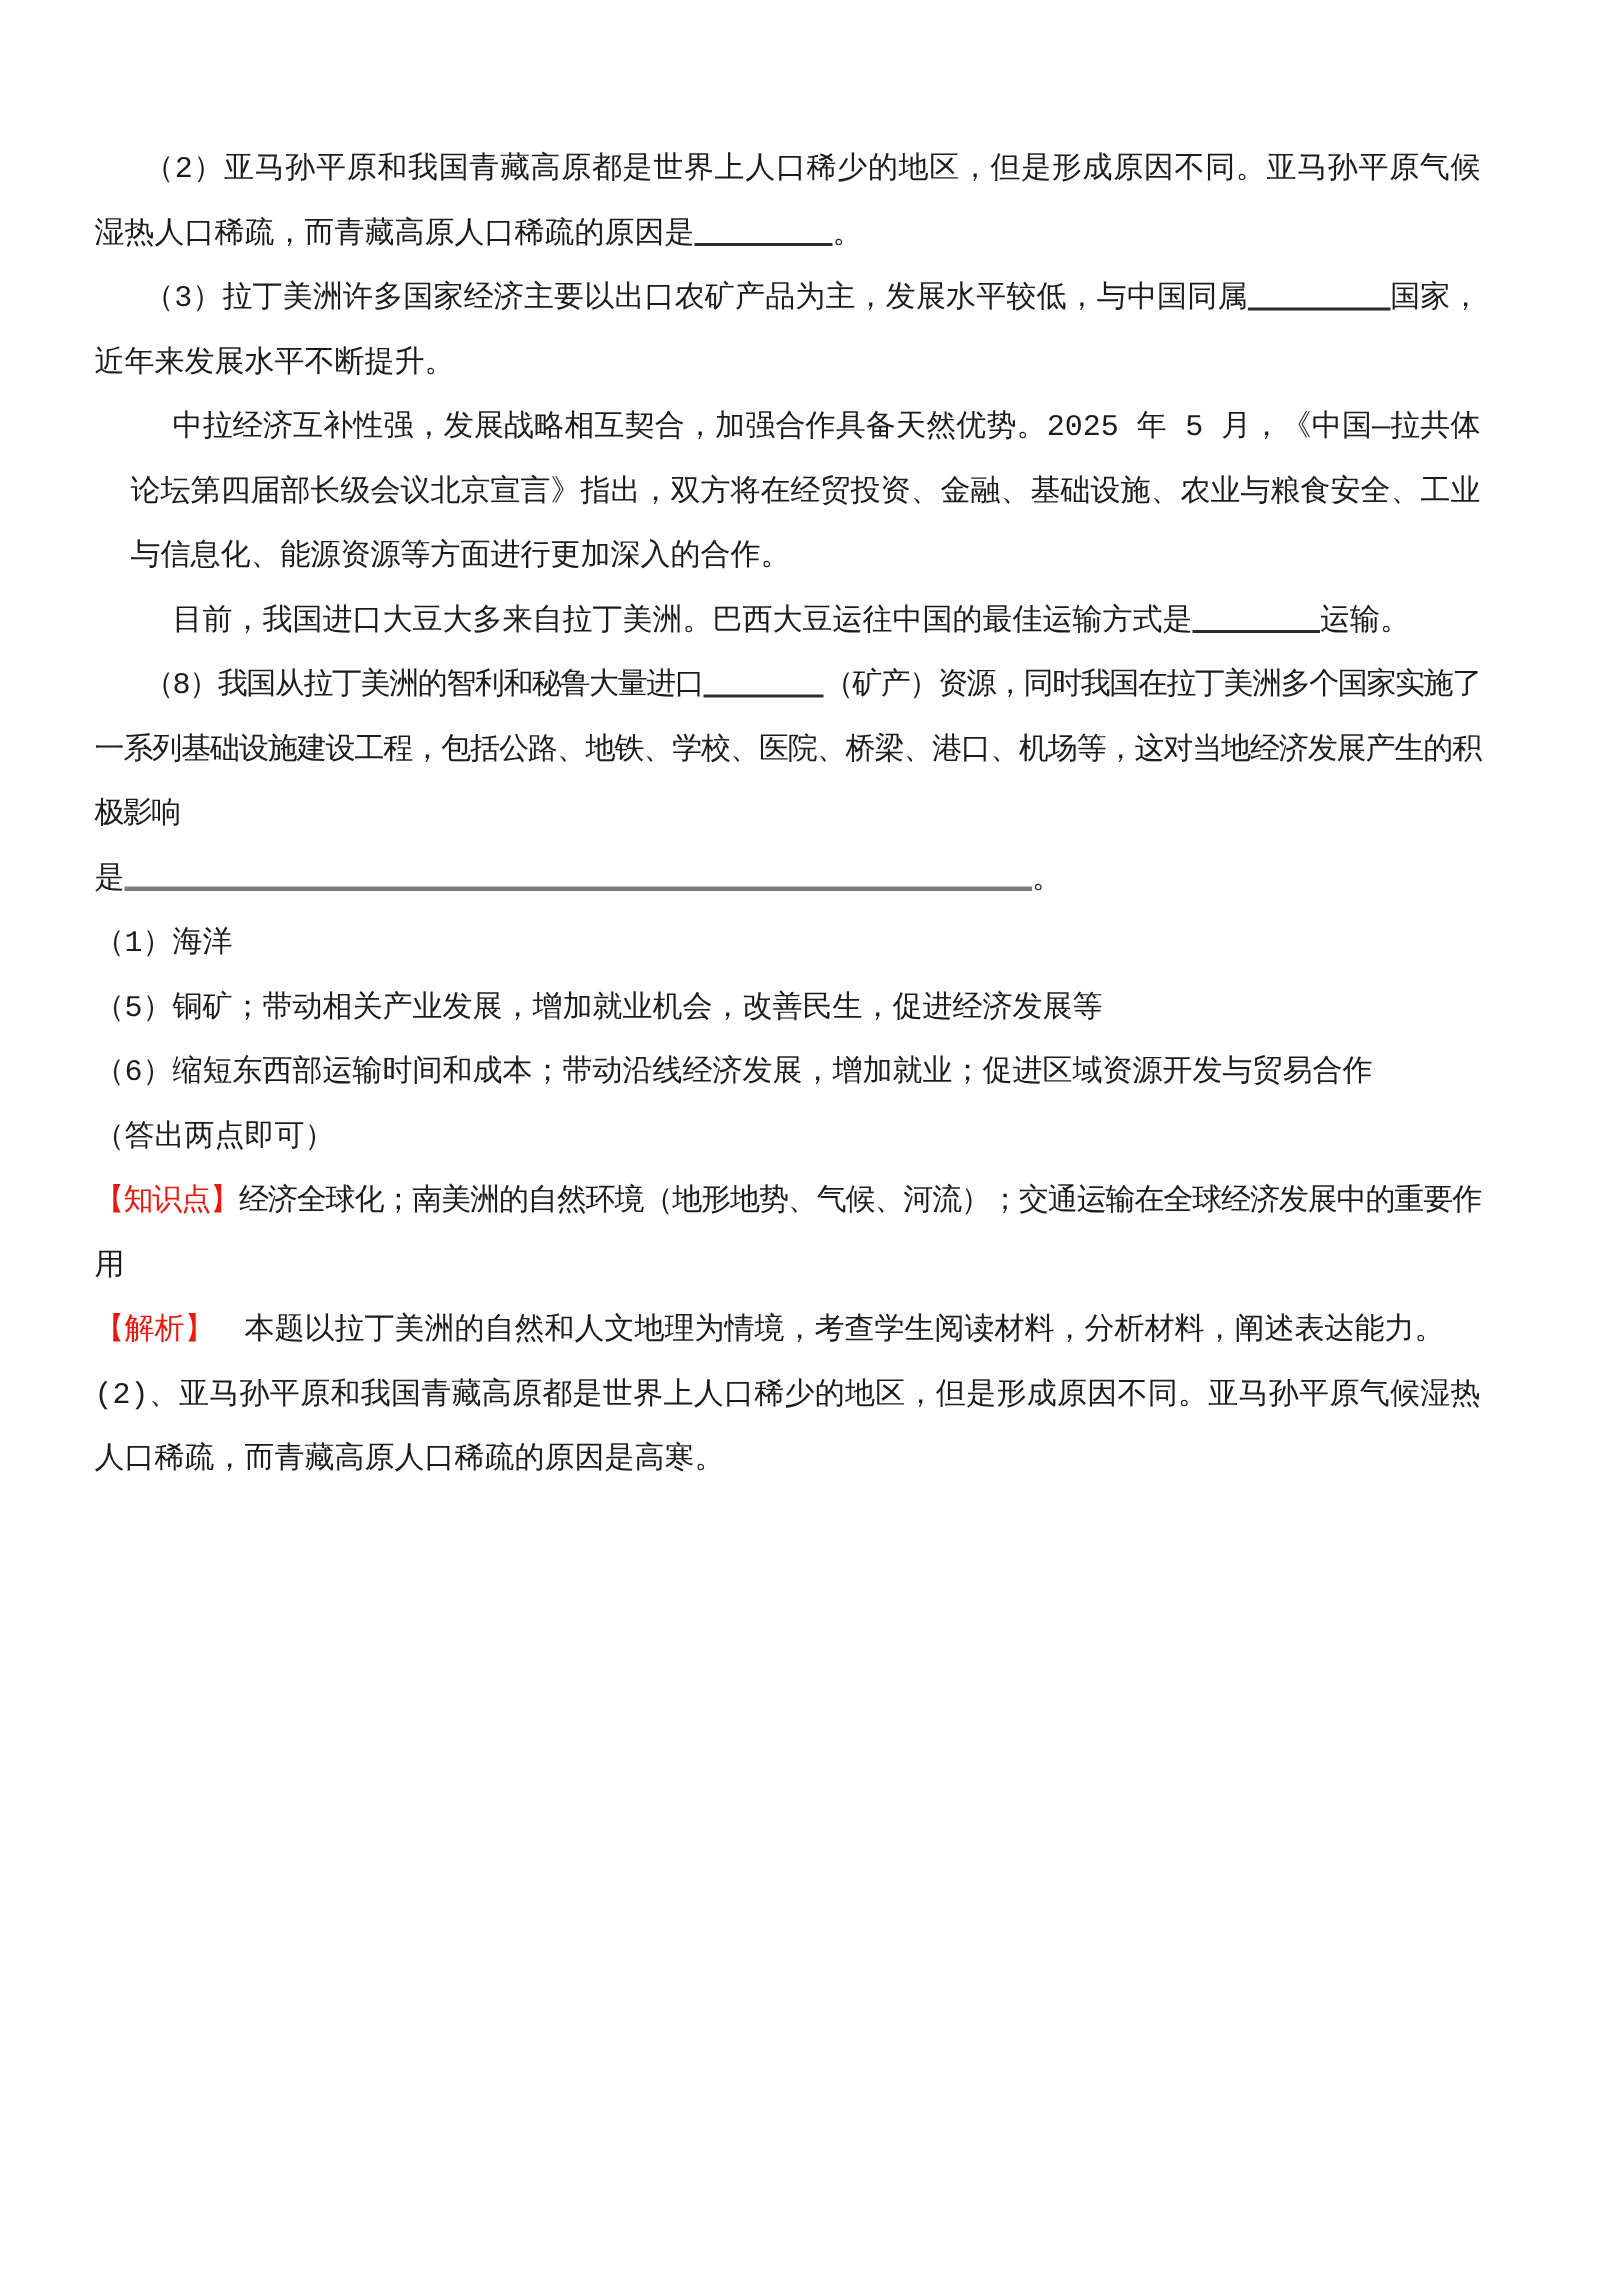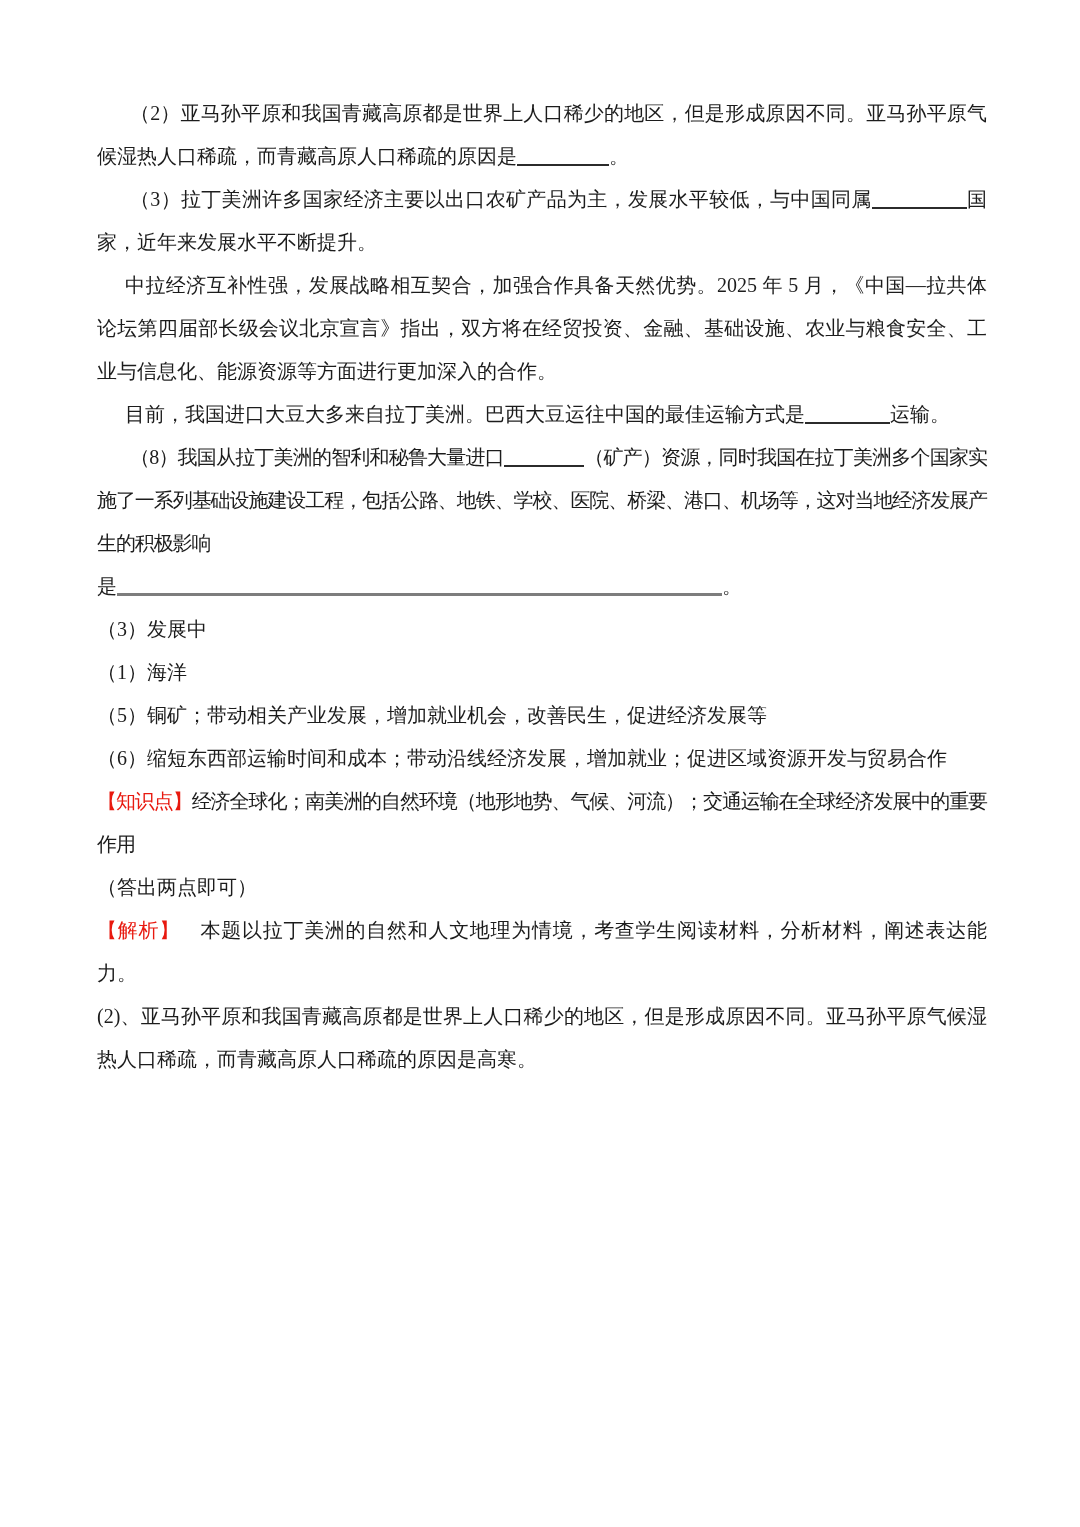--- a/index.html
+++ b/index.html
@@ -3,34 +3,34 @@
 <meta charset="utf-8">
 <style>
   html, body { margin: 0; padding: 0; background: #ffffff; }
   .page {
     position: relative;
     width: 1080px;
     height: 1527px;
     box-sizing: border-box;
     background: var(--page-bg, #ffffff);
     color: var(--text-color, #1c1c1c);
-    font-family: Liberation Serif, serif;
-    padding: 92px 93px 0 97px;
+    font-family: Liberation Mono, monospace;
+    padding: 92px 93px 0 63px;
     overflow: hidden;
   }
   .doc-body { width: 100%; }
   .para {
     margin: 0;
     font-size: 20px;
     line-height: 43px;
     text-align: justify;
     word-break: normal;
   }
   .indent-q { text-indent: 33px; }
-  .indent-s { text-indent: 28px; }
+  .indent-s { text-indent: 28px; margin-left: 24px; }
   .tight { letter-spacing: -1.1px; }
   .red-label { color: var(--accent-red, #e8190f); }
   .text-run { color: inherit; }
   .blank {
     display: inline-block;
     height: 0.95em;
     border-bottom: 2px solid var(--blank-color, #2b2b2b);
     vertical-align: -3px;
   }
   .blank.long {
@@ -41,22 +41,21 @@
 <body>
 
 <div class="page">
   <div class="doc-body">
       <p class="para indent-q"><span class="text-run">（2）亚马孙平原和我国青藏高原都是世界上人口稀少的地区，但是形成原因不同。亚马孙平原气候湿热人口稀疏，而青藏高原人口稀疏的原因是</span><span class="blank" style="width: 92px;"></span><span class="text-run">。</span></p>
       <p class="para indent-q"><span class="text-run">（3）拉丁美洲许多国家经济主要以出口农矿产品为主，发展水平较低，与中国同属</span><span class="blank" style="width: 95px;"></span><span class="text-run">国家，近年来发展水平不断提升。</span></p>
       <p class="para indent-s"><span class="text-run">中拉经济互补性强，发展战略相互契合，加强合作具备天然优势。2025 年 5 月，《中国—拉共体论坛第四届部长级会议北京宣言》指出，双方将在经贸投资、金融、基础设施、农业与粮食安全、工业与信息化、能源资源等方面进行更加深入的合作。</span></p>
       <p class="para indent-s"><span class="text-run">目前，我国进口大豆大多来自拉丁美洲。巴西大豆运往中国的最佳运输方式是</span><span class="blank" style="width: 85px;"></span><span class="text-run">运输。</span></p>
       <p class="para indent-q tight"><span class="text-run">（8）我国从拉丁美洲的智利和秘鲁大量进口</span><span class="blank" style="width: 80px;"></span><span class="text-run">（矿产）资源，同时我国在拉丁美洲多个国家实施了一系列基础设施建设工程，包括公路、地铁、学校、医院、桥梁、港口、机场等，这对当地经济发展产生的积极影响</span></p>
       <p class="para"><span class="text-run">是</span><span class="blank long" style="width: 605px;"></span><span class="text-run">。</span></p>
-      <p class="para"><span class="text-run">（3）发展中</span></p>
       <p class="para"><span class="text-run">（1）海洋</span></p>
       <p class="para"><span class="text-run">（5）铜矿；带动相关产业发展，增加就业机会，改善民生，促进经济发展等</span></p>
       <p class="para"><span class="text-run">（6）缩短东西部运输时间和成本；带动沿线经济发展，增加就业；促进区域资源开发与贸易合作</span></p>
+      <p class="para"><span class="text-run">（答出两点即可）</span></p>
       <p class="para tight"><span class="red-label">【知识点】</span><span class="text-run">经济全球化；南美洲的自然环境（地形地势、气候、河流）；交通运输在全球经济发展中的重要作用</span></p>
-      <p class="para"><span class="text-run">（答出两点即可）</span></p>
       <p class="para"><span class="red-label">【解析】</span><span class="text-run">　本题以拉丁美洲的自然和人文地理为情境，考查学生阅读材料，分析材料，阐述表达能力。</span></p>
       <p class="para"><span class="text-run">(2)、亚马孙平原和我国青藏高原都是世界上人口稀少的地区，但是形成原因不同。亚马孙平原气候湿热人口稀疏，而青藏高原人口稀疏的原因是高寒。</span></p>
     </div>
 </div>
 
 </body></html>

